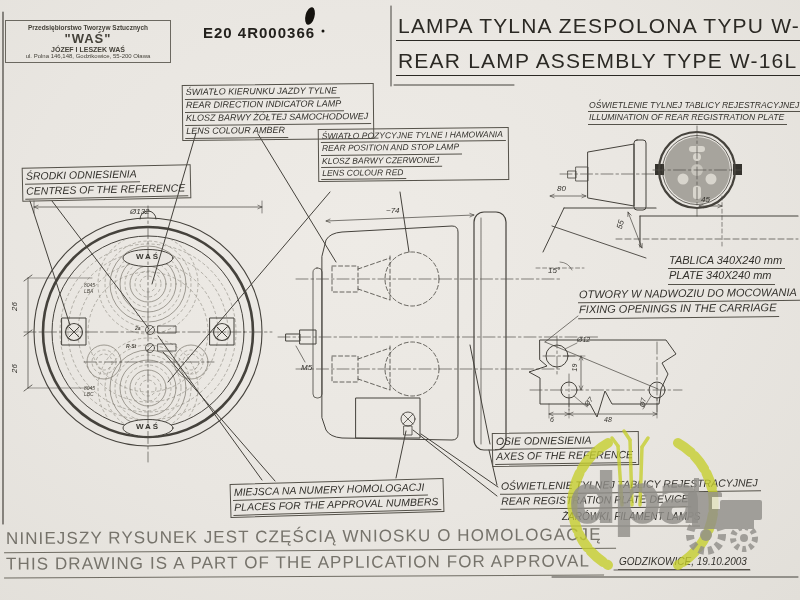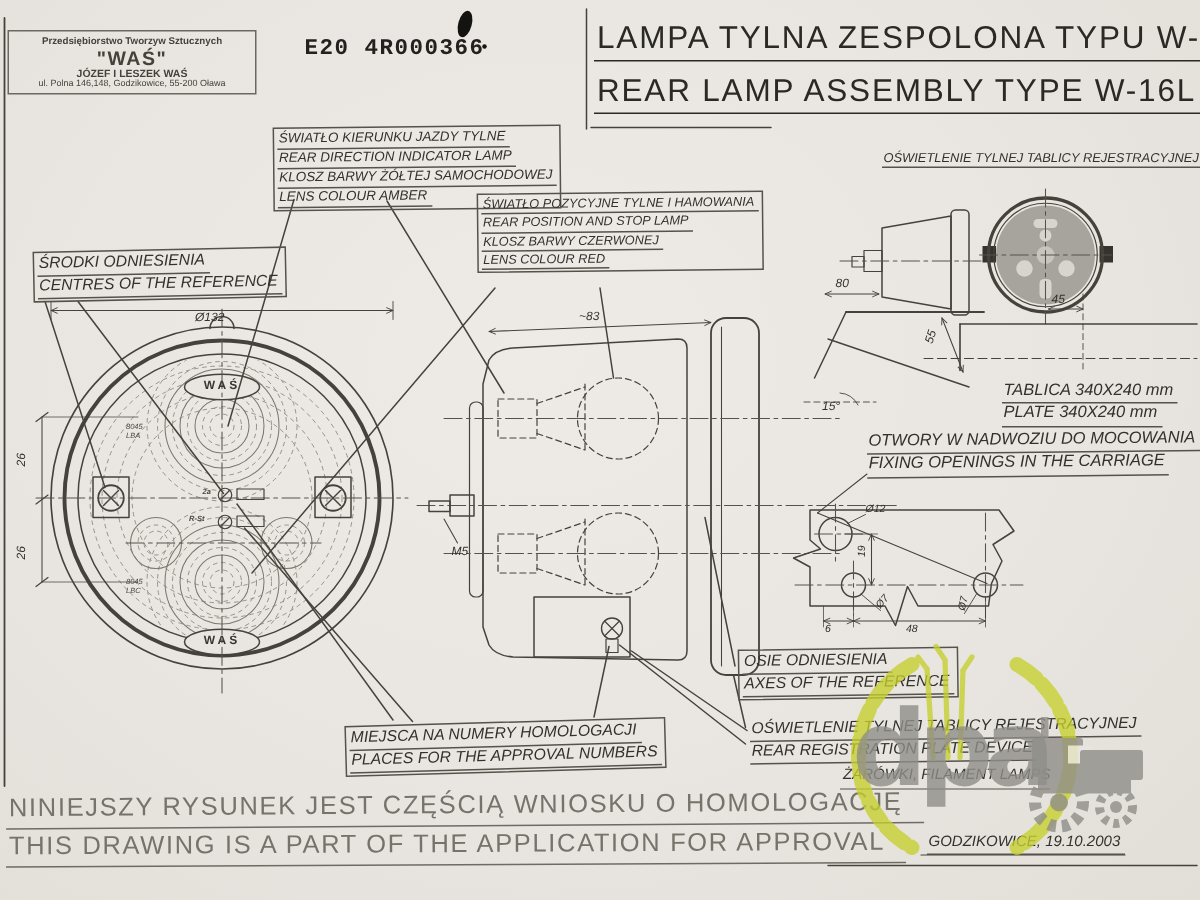--- a/index.html
+++ b/index.html
@@ -10,21 +10,21 @@
   svg{position:absolute;left:0;top:0;}
   .geo{stroke:#45423c;fill:none;stroke-width:1;stroke-linecap:round;stroke-linejoin:round;}
   
   .tl{position:absolute;font-style:italic;line-height:1.22;white-space:nowrap;color:#33312c;}
   .tl .ln{display:block;width:max-content;border-bottom:1px solid #55524a;padding:0 3px 1px 1px;}
   .boxed{border:1px solid #55524a;padding:1px 2px;}
   .dim{position:absolute;font-style:italic;font-size:8px;color:#33312c;white-space:nowrap;}
   .tiny{position:absolute;font-style:italic;font-size:5px;line-height:1.1;color:#4a473f;white-space:nowrap;}
   .title-line{width:max-content;font-size:21px;letter-spacing:1.2px;color:#2b2924;
     border-bottom:1.6px solid #2b2924;padding:0 10px 2px 2px;white-space:nowrap;}
-  .mark{font-family:Liberation Mono, monospace;font-weight:bold;font-size:15px;letter-spacing:1px;color:#23211d;}
+  .mark{font-family:Liberation Sans, sans-serif;font-weight:bold;font-size:15px;letter-spacing:1px;color:#23211d;}
   .company{width:162px;text-align:center;border:1px solid #6b6860;color:#45423a;padding:3px 1px;}
   .company .c1{font-size:6.5px;font-weight:bold;}
   .company .c2{font-size:13px;font-weight:bold;letter-spacing:1px;}
   .company .c3{font-size:7px;font-weight:bold;}
   .company .c4{font-size:6px;}
   .footer-line{position:absolute;font-size:17px;letter-spacing:1.1px;color:#76736b;
     white-space:nowrap;border-bottom:1.6px solid #6e6b62;padding:0 14px 3px 2px;width:max-content;}
   .wm-text{position:absolute;font-family:"DejaVu Sans",sans-serif;font-weight:bold;
     font-size:70px;line-height:.9;letter-spacing:-6px;color:#908e89;opacity:.8;margin-left:16px;}
 </style>
@@ -288,20 +288,21 @@
     <span class="ln">LENS COLOUR RED</span>
   </div>
 
   <div class="tl boxed" style="left:22px;top:166px;font-size:10.5px;transform:rotate(-1.2deg);">
     <span class="ln">ŚRODKI ODNIESIENIA</span>
     <span class="ln">CENTRES OF THE REFERENCE</span>
   </div>
 
   <div class="tl" style="left:588px;top:100px;font-size:8.6px;">
     <span class="ln">OŚWIETLENIE TYLNEJ TABLICY REJESTRACYJNEJ</span>
+    <span class="ln">ILLUMINATION OF REAR REGISTRATION PLATE</span>
   </div>
 
   <div class="tl" style="left:668px;top:254px;font-size:11px;">
     <span class="ln">TABLICA 340X240 mm</span>
     <span class="ln">PLATE 340X240 mm</span>
   </div>
 
   <div class="tl" style="left:578px;top:287px;font-size:11px;transform:rotate(-.6deg);">
     <span class="ln">OTWORY W NADWOZIU DO MOCOWANIA</span>
     <span class="ln">FIXING OPENINGS IN THE CARRIAGE</span>
@@ -327,21 +328,21 @@
   <div class="tl" style="left:618px;top:556px;font-size:10px;">
     <span class="ln">GODZIKOWICE, 19.10.2003</span>
   </div>
 
   <div class="footer-line" style="left:4px;top:527px;transform:rotate(-.4deg);">NINIEJSZY RYSUNEK JEST CZĘŚCIĄ WNIOSKU O HOMOLOGACJĘ</div>
   <div class="footer-line" style="left:4px;top:553px;transform:rotate(-.3deg);">THIS DRAWING IS A PART OF THE APPLICATION FOR APPROVAL</div>
 
   <span class="dim" style="left:130px;top:195px;margin-top:12px;">Ø132</span>
   <span class="dim" style="left:10px;top:302px;transform:rotate(-90deg);">26</span>
   <span class="dim" style="left:10px;top:364px;transform:rotate(-90deg);">26</span>
-  <span class="dim" style="left:386px;top:206px;">~83</span>
+  <span class="dim" style="left:386px;top:206px;">~74</span>
   <span class="dim" style="left:301px;top:363px;">M5</span>
   <span class="dim" style="left:557px;top:184px;">80</span>
   <span class="dim" style="left:616px;top:220px;transform:rotate(-72deg);">55</span>
   <span class="dim" style="left:701px;top:195px;">45</span>
   <span class="dim" style="left:548px;top:266px;">15°</span>
   <span class="dim" style="left:577px;top:336px;font-size:7px;">Ø12</span>
   <span class="dim" style="left:571px;top:364px;transform:rotate(-90deg);font-size:7px;">19</span>
   <span class="dim" style="left:584px;top:398px;transform:rotate(-50deg);font-size:7px;">Ø7</span>
   <span class="dim" style="left:638px;top:399px;transform:rotate(-78deg);font-size:7px;">Ø7</span>
   <span class="dim" style="left:550px;top:416px;font-size:7px;">6</span>

